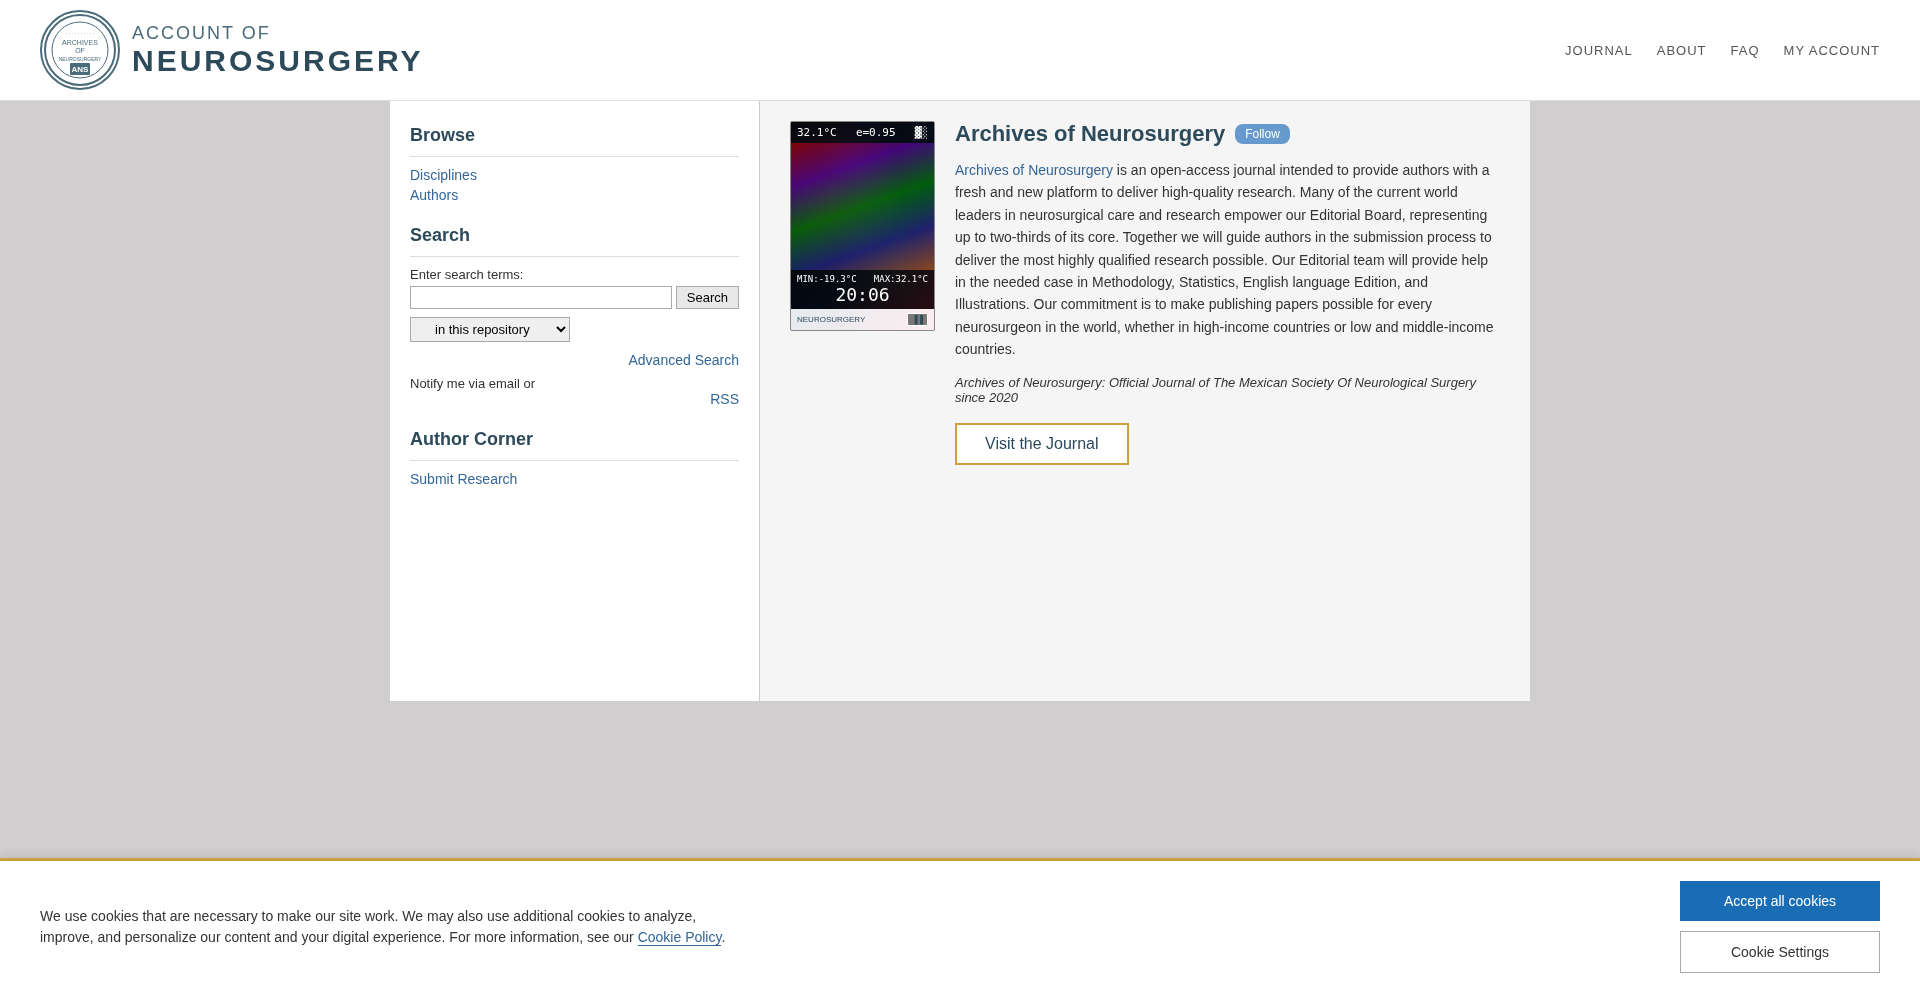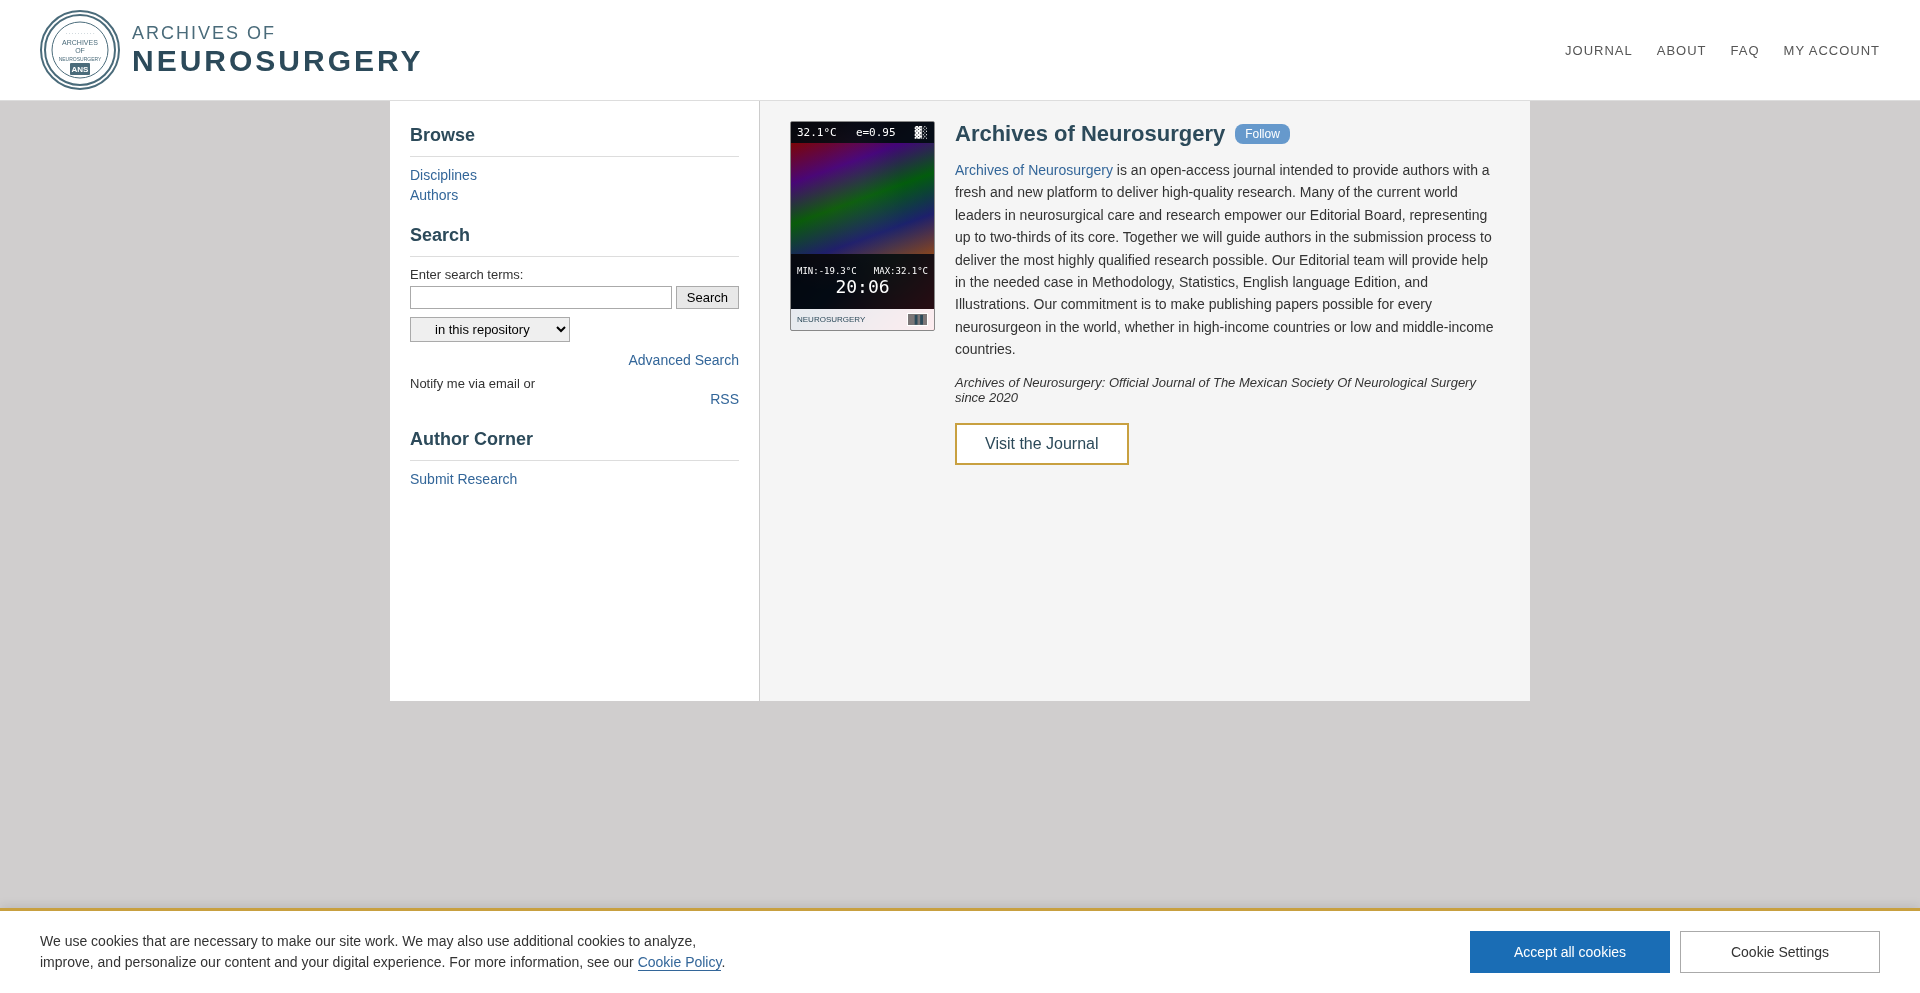--- a/index.html
+++ b/index.html
@@ -181,21 +181,21 @@
       justify-content: space-between;
       align-items: center;
       position: relative;
       z-index: 2;
       font-family: monospace;
     }
     .journal-bottom-bar {
       background: rgba(0,0,0,0.8);
       color: #fff;
       font-size: 10px;
-      padding: 12px 6px;
+      padding: 4px 6px;
       position: relative;
       z-index: 2;
       font-family: monospace;
     }
     .journal-bottom-bar .time {
       font-size: 18px;
       text-align: center;
     }
     .journal-bottom-logo {
       background: rgba(255,255,255,0.9);
@@ -295,21 +295,21 @@
       max-width: 700px;
       line-height: 1.5;
     }
     .cookie-text a {
       color: #336699;
       text-decoration: none;
       border-bottom: 1px solid #336699;
     }
     .cookie-buttons {
       display: flex;
-      flex-direction: row;
+      flex-direction: column;
       gap: 10px;
     }
     .accept-btn {
       background: #1a6db5;
       color: #fff;
       border: none;
       padding: 12px 30px;
       font-size: 14px;
       cursor: pointer;
       font-family: Arial, sans-serif;
@@ -343,21 +343,21 @@
         <circle cx="37" cy="37" r="28" fill="none" stroke="#4a6b7a" stroke-width="1"></circle>
         <text x="37" y="32" text-anchor="middle" font-size="7" fill="#4a6b7a" font-family="Arial">ARCHIVES</text>
         <text x="37" y="40" text-anchor="middle" font-size="7" fill="#4a6b7a" font-family="Arial">OF</text>
         <text x="37" y="48" text-anchor="middle" font-size="5" fill="#4a6b7a" font-family="Arial">NEUROSURGERY</text>
         <rect x="27" y="50" width="20" height="12" fill="#4a6b7a" rx="1"></rect>
         <text x="37" y="59" text-anchor="middle" font-size="8" fill="#fff" font-family="Arial" font-weight="bold">ANS</text>
         <text x="37" y="22" text-anchor="middle" font-size="5" fill="#4a6b7a" font-family="Arial">· · · · · · · · · ·</text>
       </svg>
     </div>
     <div class="logo-text">
-      <span class="archives-of">ARCHIVES OF</span>
+      <span class="archives-of">ACCOUNT OF</span>
       <span class="neurosurgery">NEUROSURGERY</span>
     </div>
   </div>
   <nav class="top-nav">
     <a href="#">JOURNAL</a>
     <a href="#">ABOUT</a>
     <a href="#">FAQ</a>
     <a href="#">MY ACCOUNT</a>
   </nav>
 </header>

